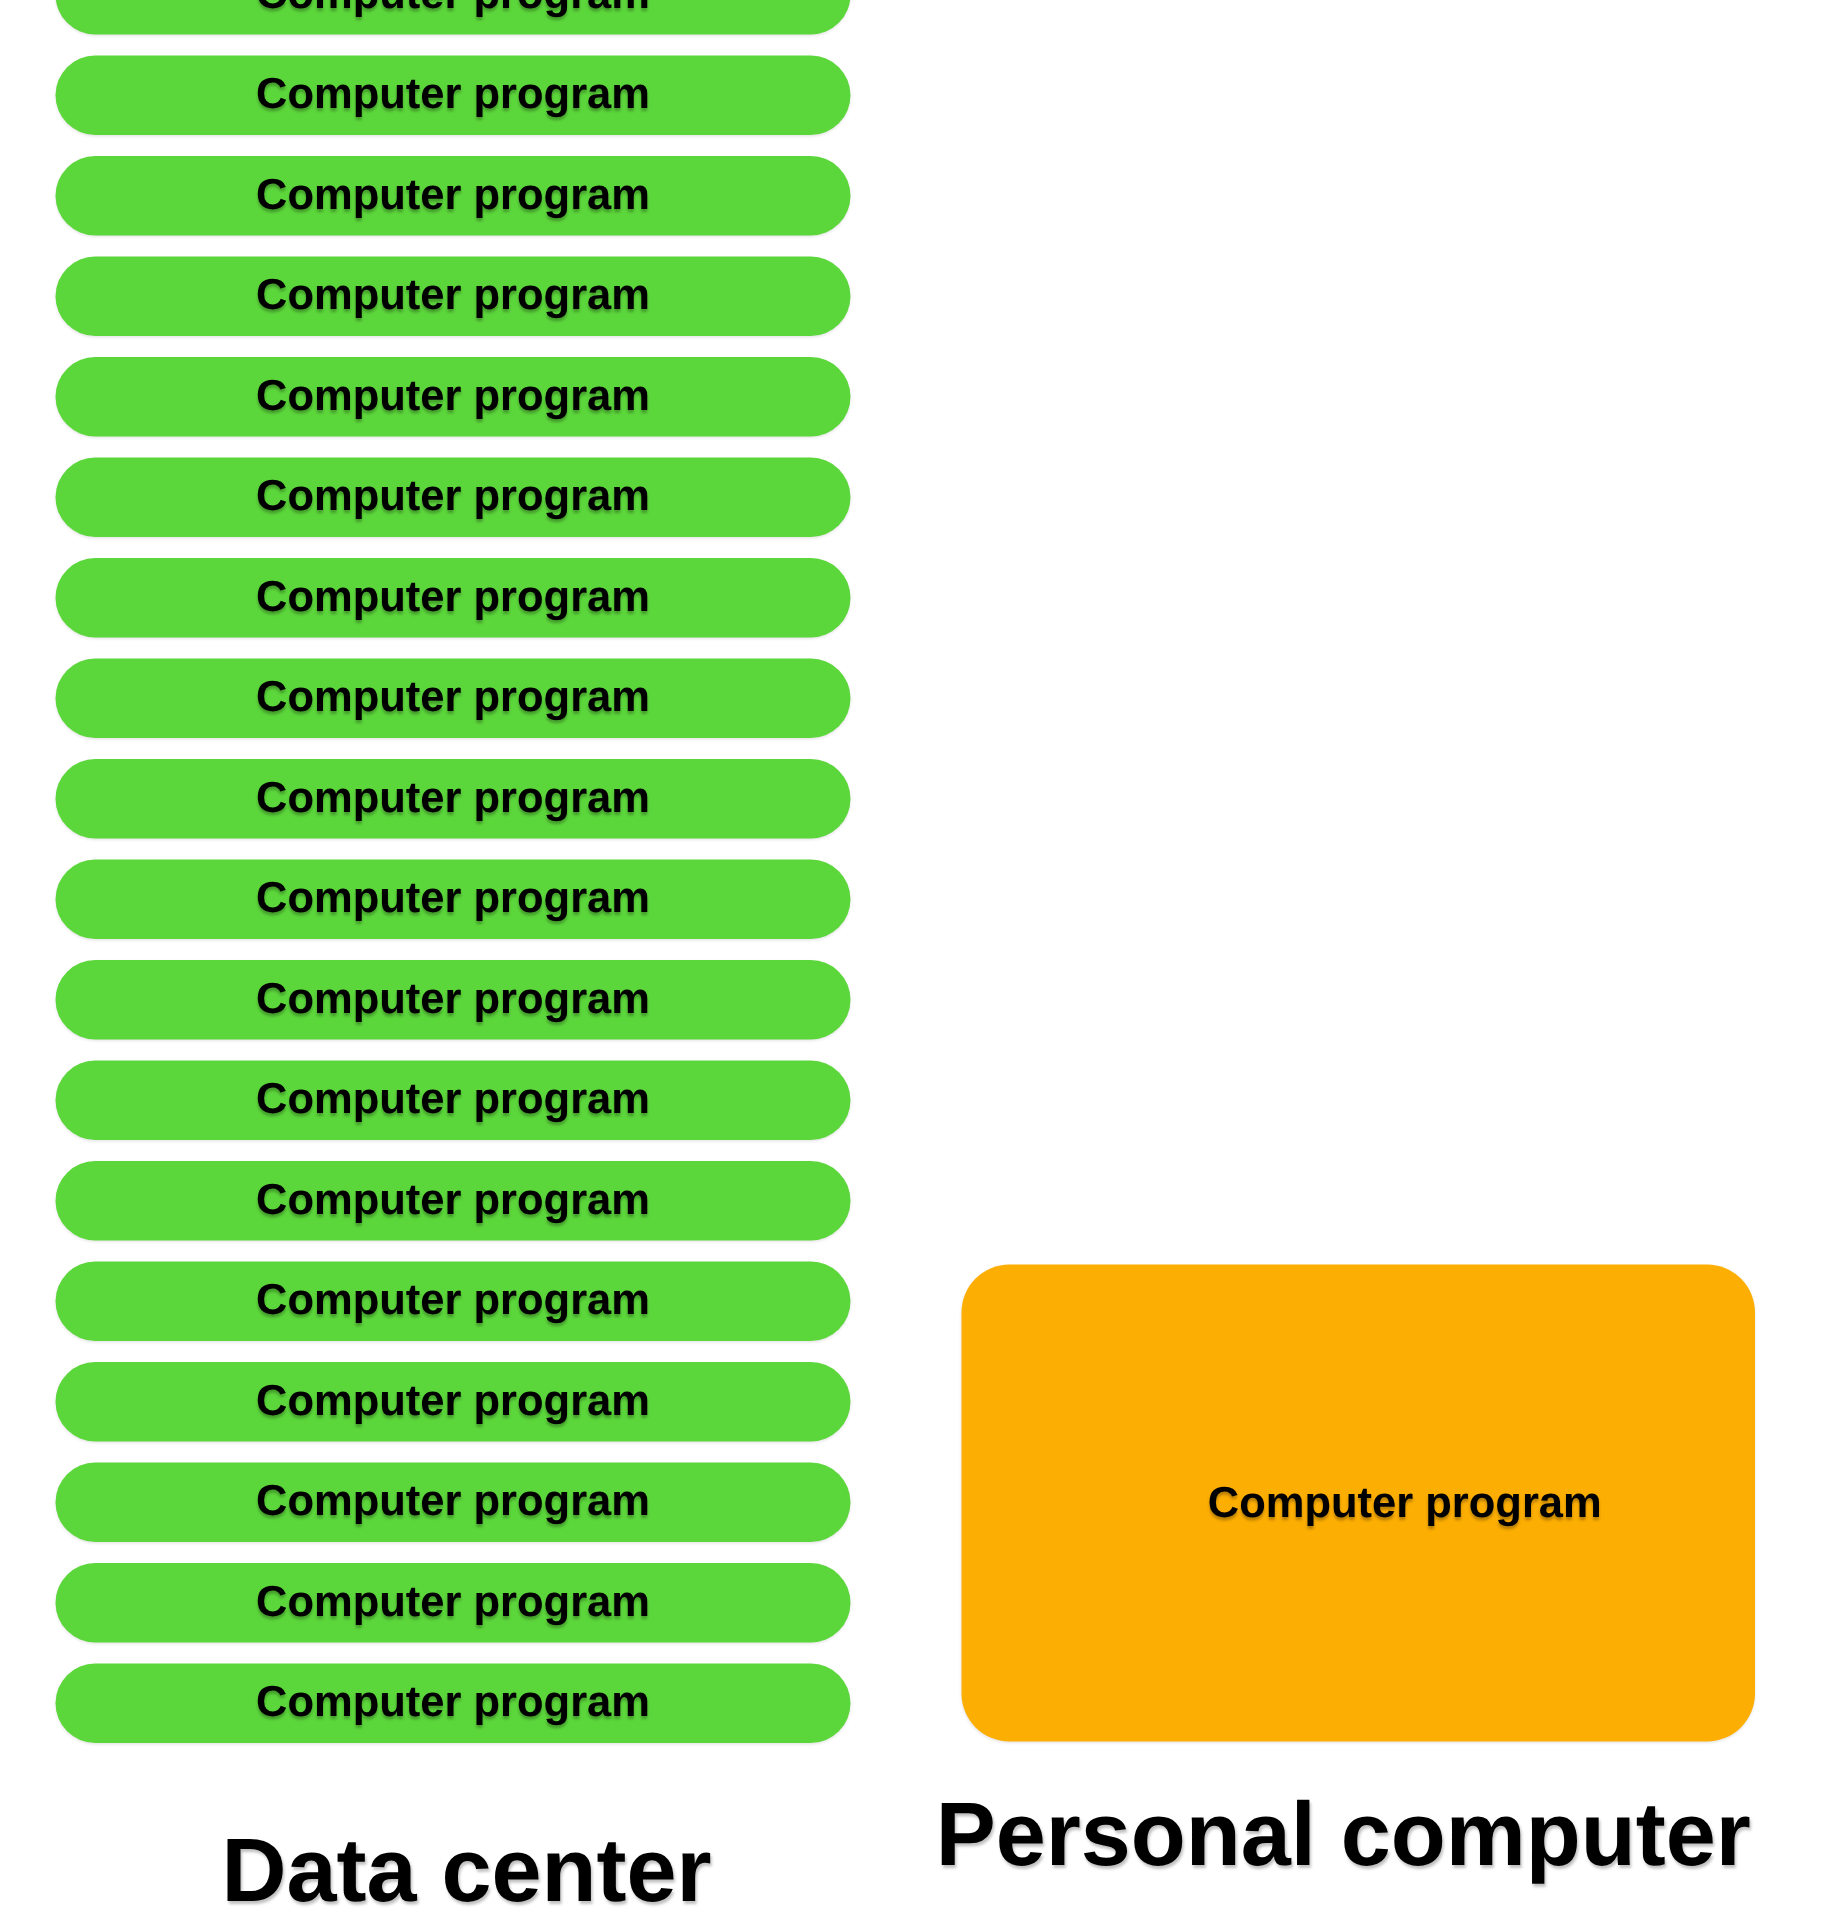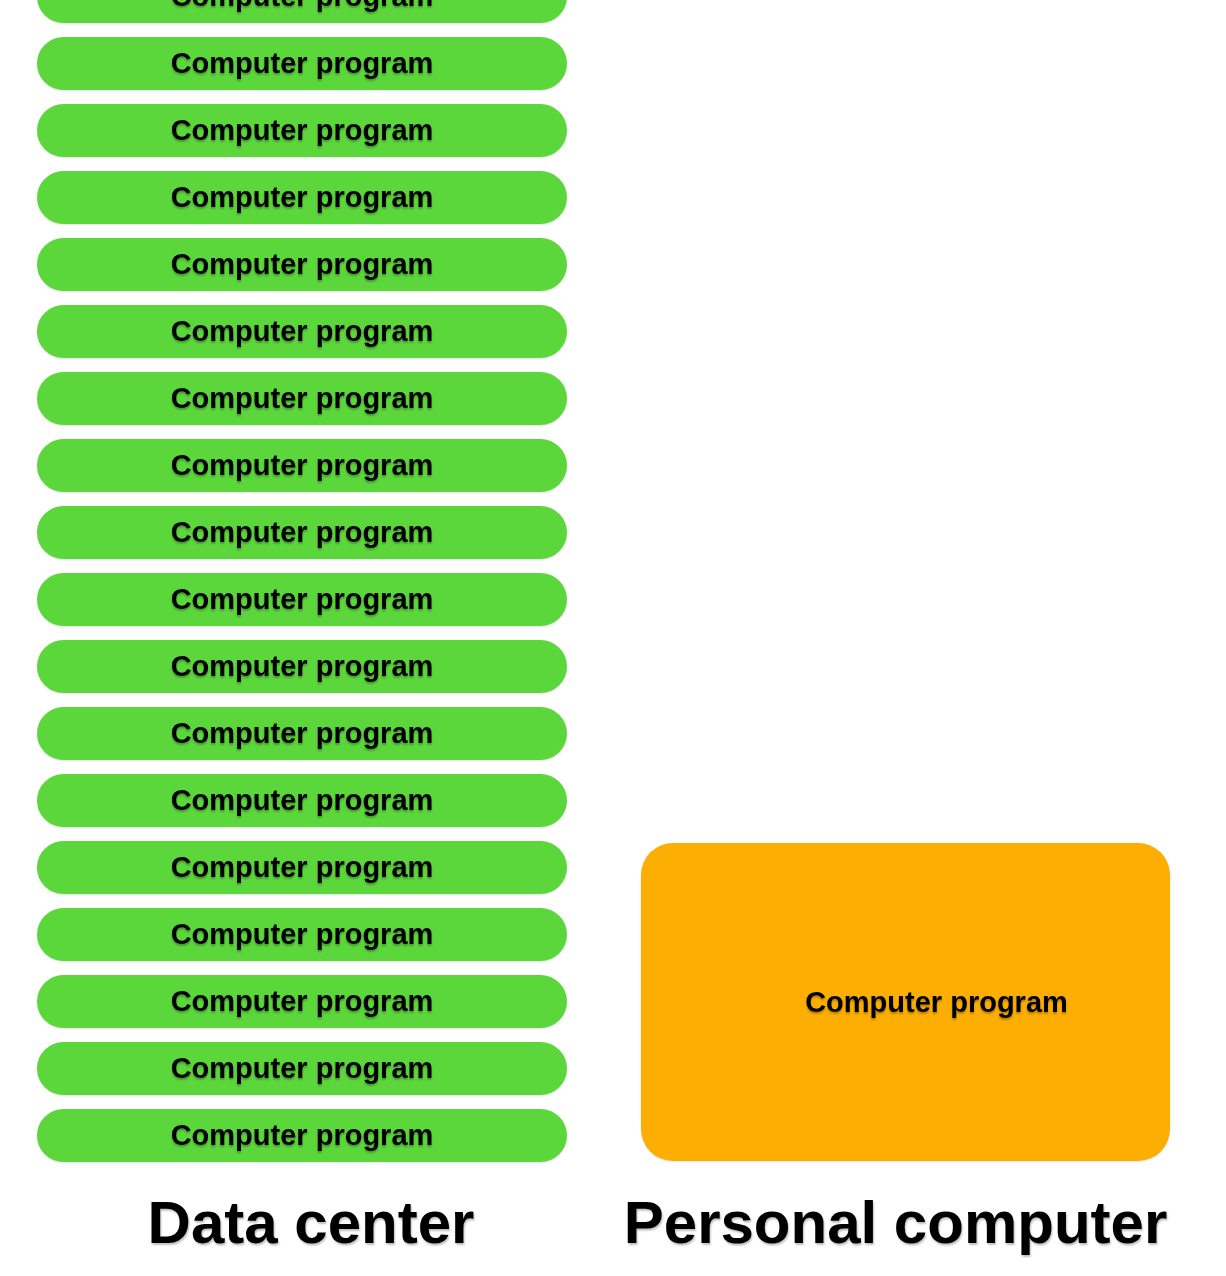--- a/index.html
+++ b/index.html
@@ -63,20 +63,21 @@
     font-size: 60px;
     font-weight: bold;
     line-height: 1;
     text-align: center;
     white-space: nowrap;
     text-shadow: 1px 2px 2px rgba(0,0,0,0.25);
   }
   .caption-left {
     left: 0;
     width: 622px;
+    margin-top: 24px;
   }
   .caption-right {
     left: 590px;
     width: 611px;
   }
 </style>
 </head>
 <body style="--green: #5CD73B; --orange: #FDAE02; --text: #000000; --bg: #FFFFFF;">
 
 <div class="canvas">

